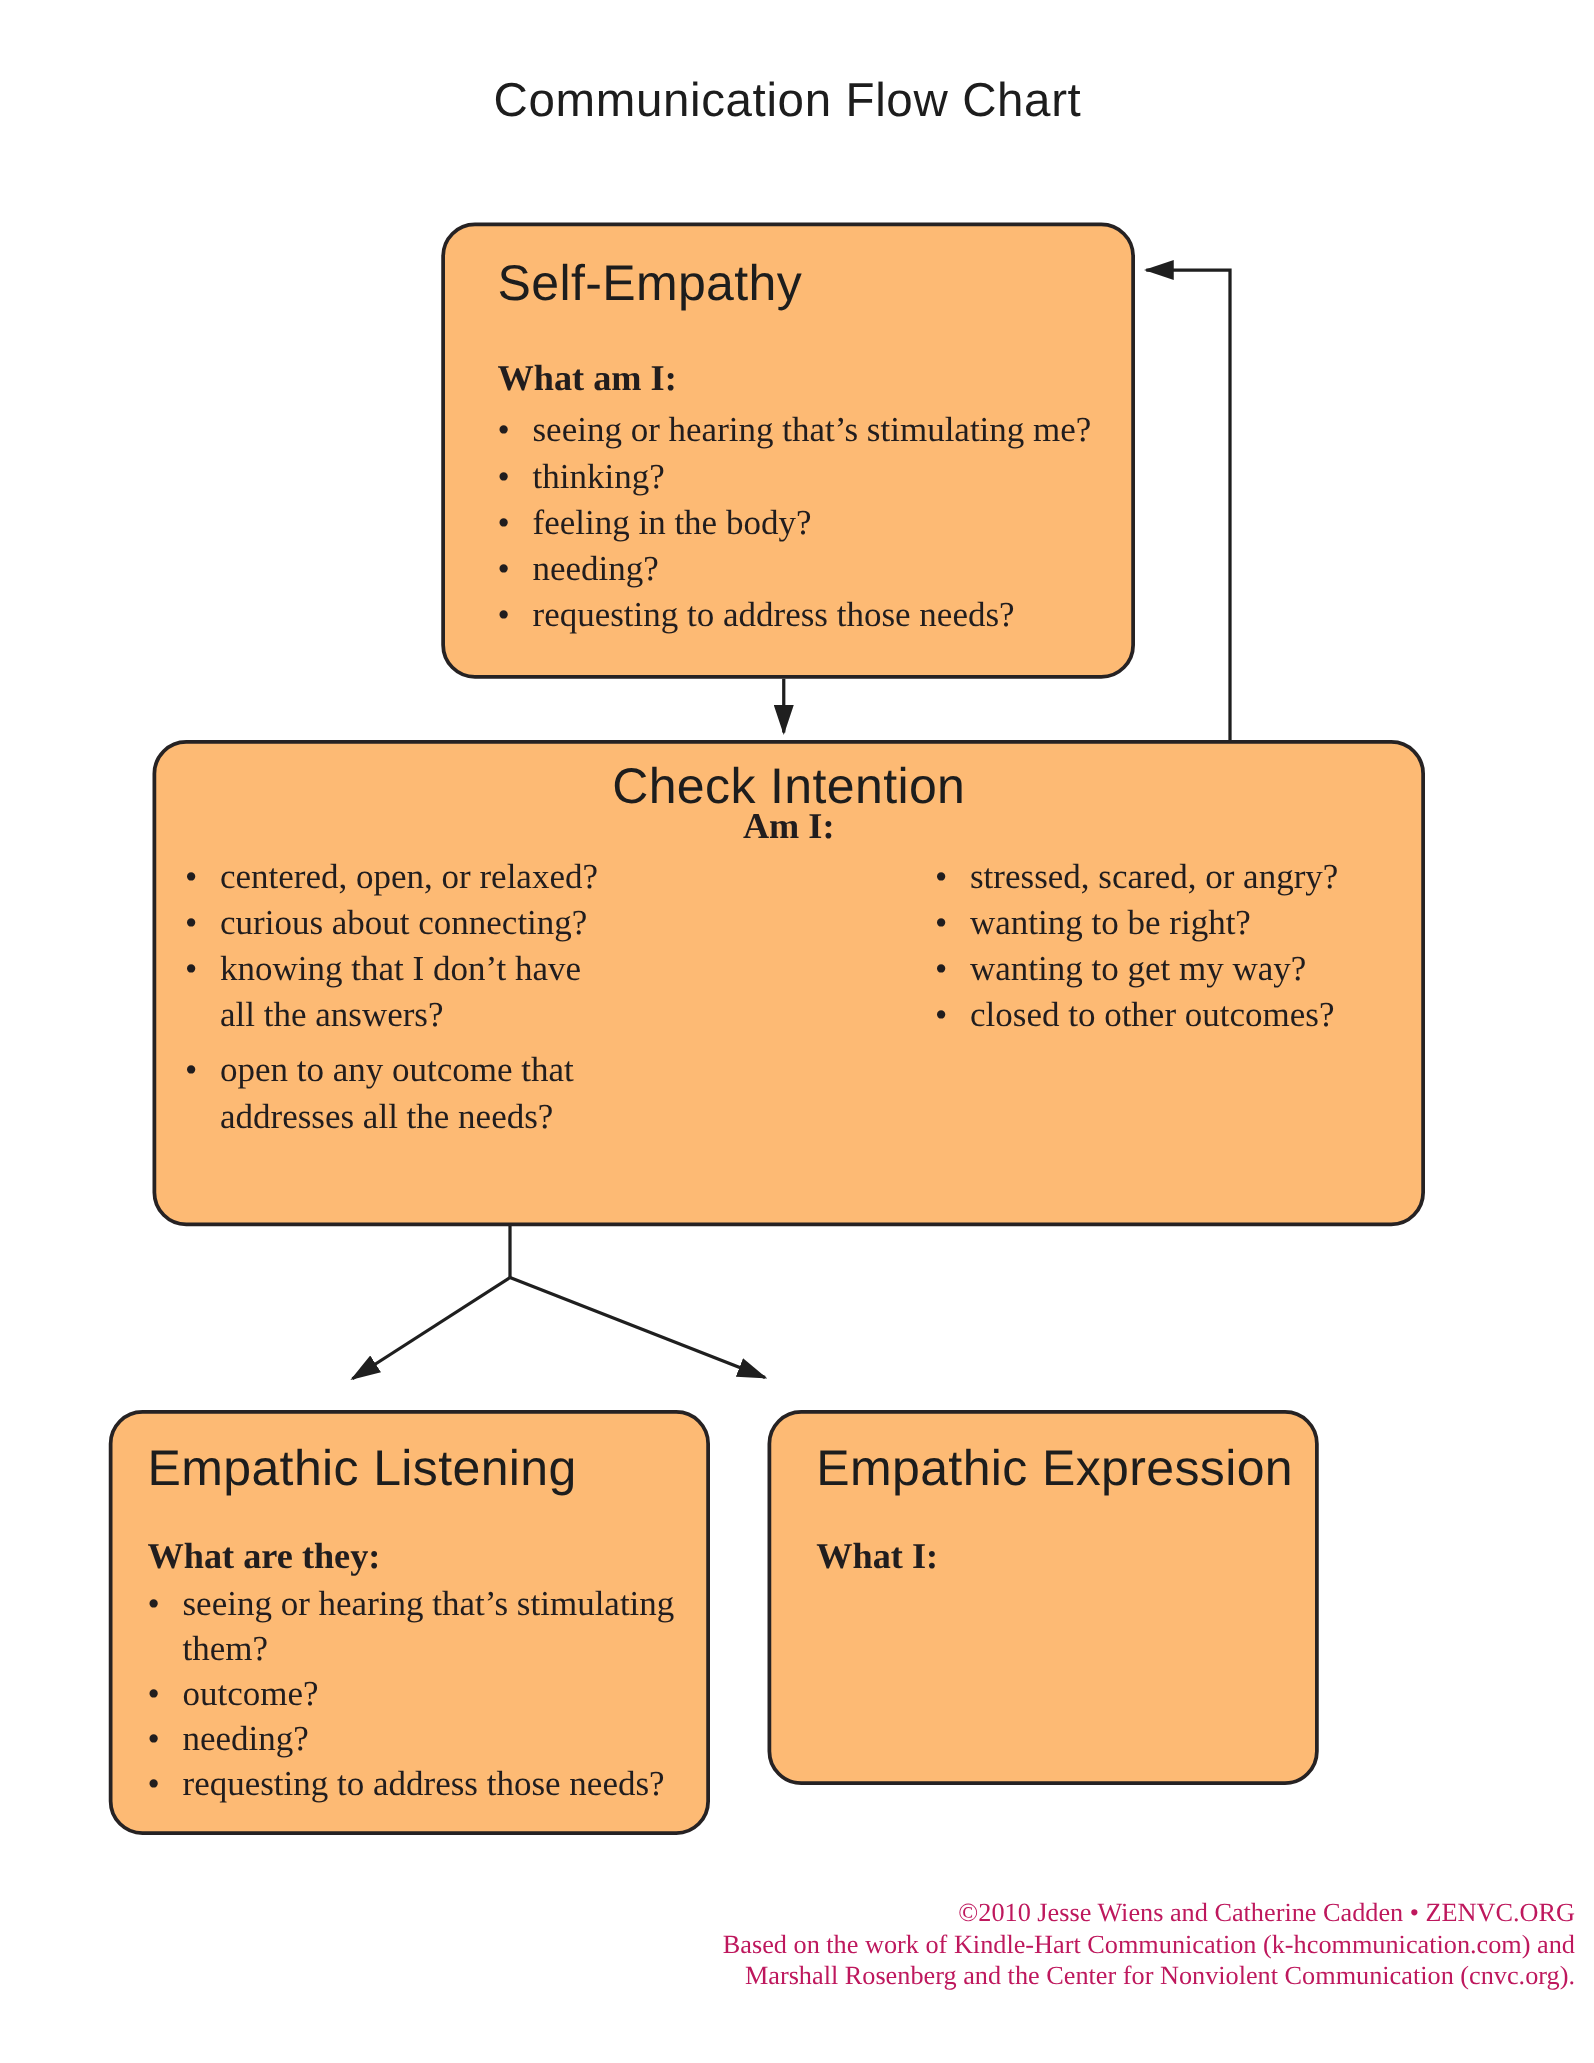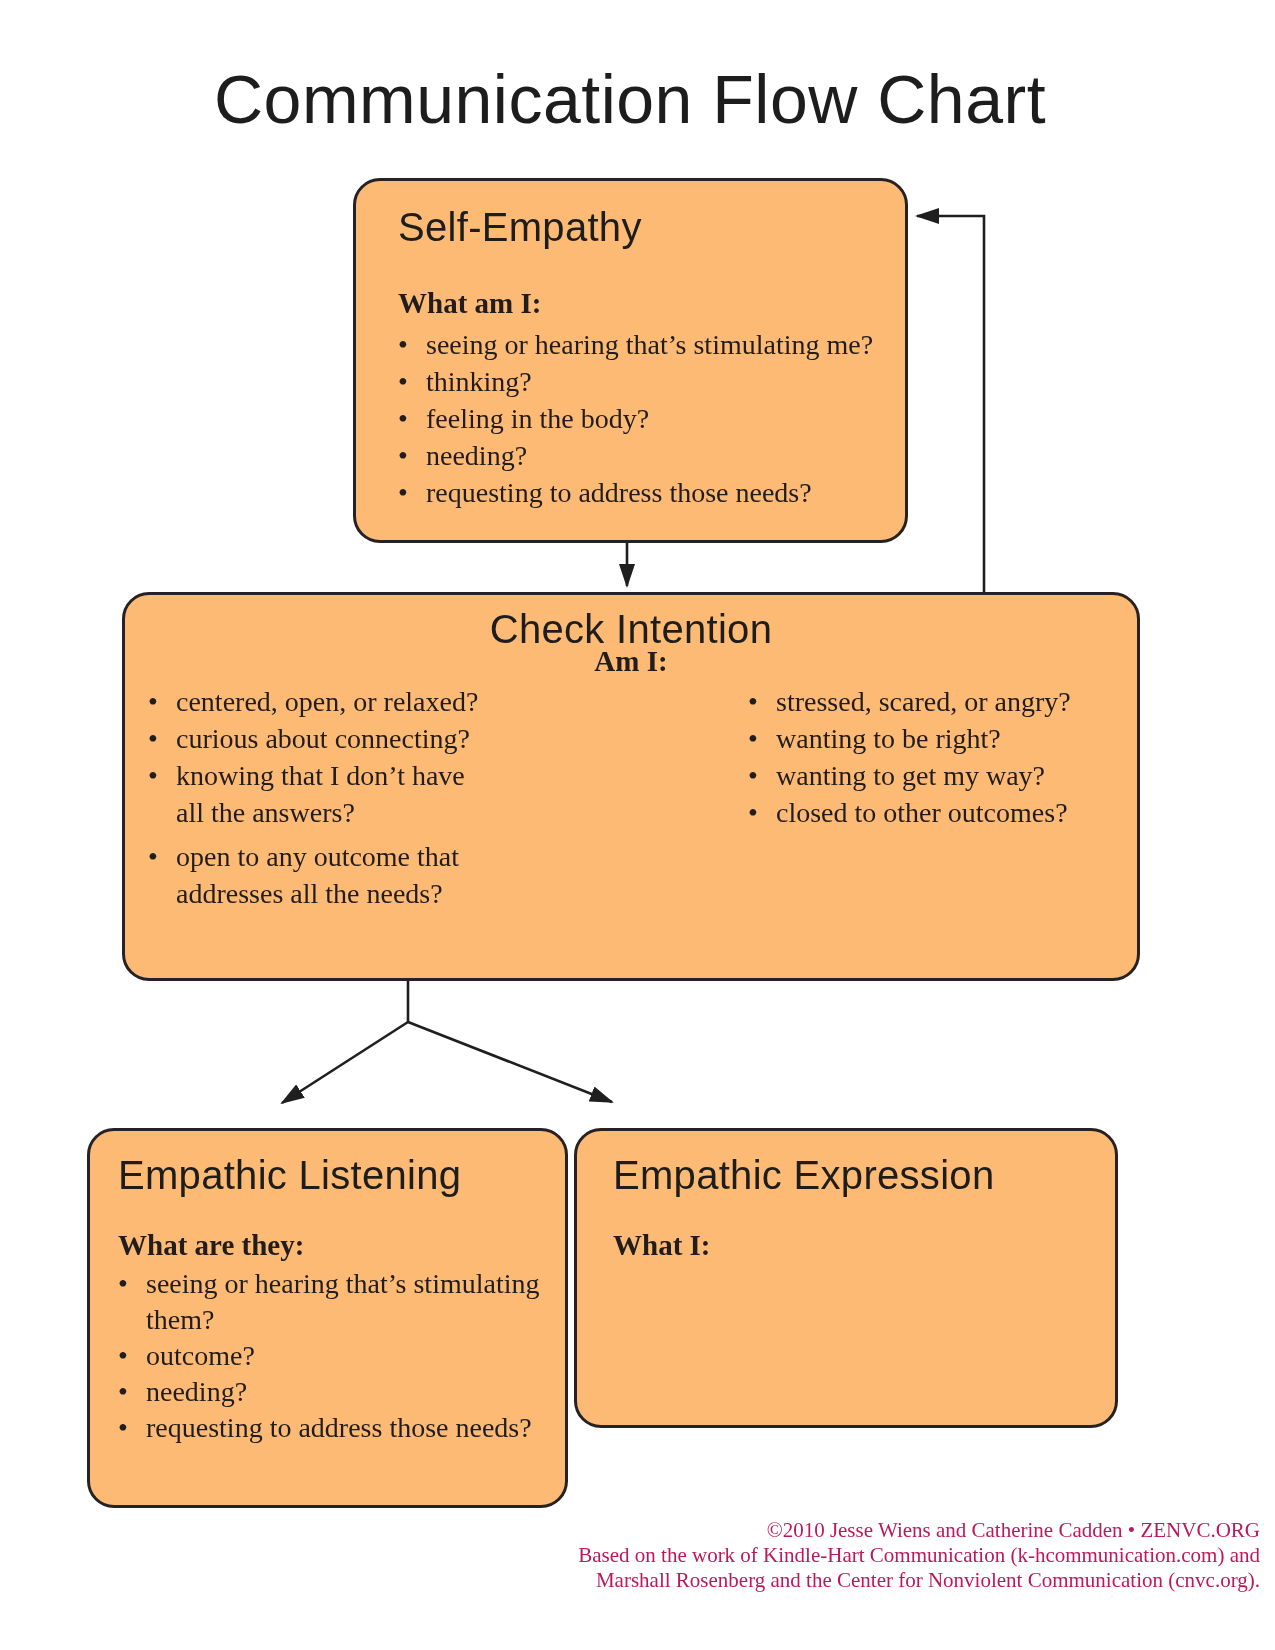--- a/index.html
+++ b/index.html
@@ -11,21 +11,21 @@
     color:#211d1e;
     overflow:hidden;
   }
   .abs{position:absolute;}
   
   .main-title{
     left:0;top:60px;width:1260px;
     text-align:center;
     font-family:"Liberation Sans","DejaVu Sans",sans-serif;
     font-weight:300;
-    font-size:68px;
+    font-size:38px;
     letter-spacing:0.5px;
     color:#1d1d1d;
   }
   
   .node{
     box-sizing:border-box;
     border:3px solid #262223;
     border-radius:27px;
     background:#fdba74;
   }
@@ -143,35 +143,35 @@
     <div class="abs" style="left:623px;top:88px;width:380px;">
       <div class="bullets">
         <div class="bi">stressed, scared, or angry?</div>
         <div class="bi">wanting to be right?</div>
         <div class="bi">wanting to get my way?</div>
         <div class="bi">closed to other outcomes?</div>
       </div>
     </div>
   </div>
 
-  <div class="abs node" style="left:87px;top:1128px;width:481px;height:380px;">
+  <div class="abs node" style="left:87px;top:1128px;width:481px;height:340px;">
     <div class="node-title" style="left:28px;top:22px;">Empathic Listening</div>
     <div class="abs lh36" style="left:28px;top:98px;right:4px;">
       <div class="serif-head" style="margin-bottom:4px;">What are they:</div>
       <div class="bullets">
         <div class="bi">seeing or hearing that’s stimulating
 them?</div>
         <div class="bi">outcome?</div>
         <div class="bi">needing?</div>
         <div class="bi">requesting to address those needs?</div>
       </div>
     </div>
   </div>
 
-  <div class="abs node" style="left:574px;top:1128px;width:544px;height:300px;">
+  <div class="abs node" style="left:614px;top:1128px;width:441px;height:300px;">
     <div class="node-title" style="left:36px;top:22px;">Empathic Expression</div>
     <div class="abs lh36" style="left:36px;top:98px;right:4px;">
       <div class="serif-head" style="margin-bottom:4px;">What I:</div>
     </div>
   </div>
 
   <div class="abs footer">
     <div>©2010  Jesse Wiens and Catherine Cadden • ZENVC.ORG</div>
     <div>Based on the work of Kindle-Hart Communication (k-hcommunication.com) and</div>
     <div>Marshall Rosenberg and the Center for Nonviolent Communication (cnvc.org).</div>

